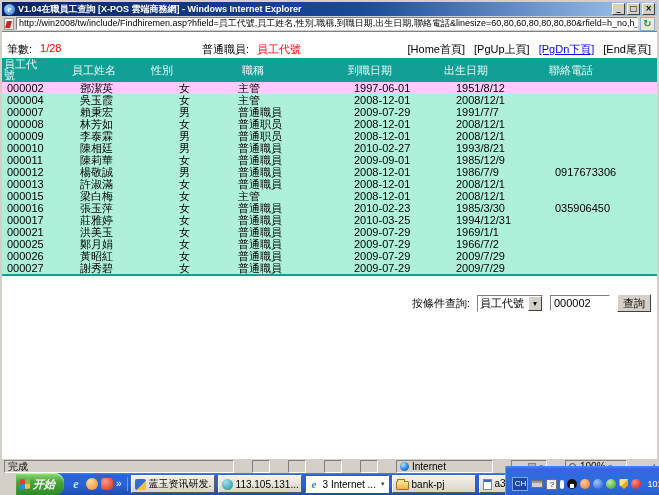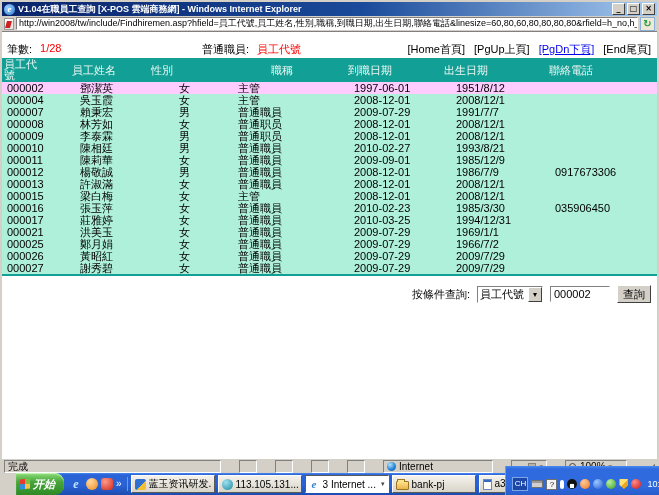--- a/index.html
+++ b/index.html
@@ -30,43 +30,43 @@
   .navlinks span.link { color:#0000ee; text-decoration:underline; cursor:pointer; }
 
   table.emp { border-collapse:collapse; width:659px; table-layout:fixed; margin-top:2px; border-bottom:2px solid #12a096; }
   table.emp col:nth-child(1){width:60px;} table.emp col:nth-child(2){width:85px;}
   table.emp col:nth-child(3){width:75px;} table.emp col:nth-child(4){width:100px;}
   table.emp col:nth-child(5){width:100px;} table.emp col:nth-child(6){width:115px;}
   table.emp col:nth-child(7){width:124px;}
   table.emp th { background:#12a096; color:#eef7f4; font-weight:normal; font-size:11px; height:24px; text-align:left; vertical-align:middle; overflow:hidden; }
   table.emp th:nth-child(1){padding-left:2px;} .wrap-th{display:inline-block; width:36px; line-height:11px; word-break:break-all;}
   table.emp th:nth-child(2){padding-left:10px;} table.emp th:nth-child(3){padding-left:4px;}
-  table.emp th:nth-child(4){padding-left:20px;text-align:center;} table.emp th:nth-child(5){padding-left:26px;}
+  table.emp th:nth-child(4){padding-left:20px;} table.emp th:nth-child(5){padding-left:26px;}
   table.emp th:nth-child(6){padding-left:22px;} table.emp th:nth-child(7){padding-left:12px;}
   table.emp td { font-size:11px; height:12px; line-height:12px; color:#000; white-space:nowrap; overflow:hidden; }
   table.emp tbody tr { background:#aff0da; }
   table.emp tbody tr.selected { background:#ffccff; }
   table.emp td:nth-child(1){padding-left:5px;} table.emp td:nth-child(2){padding-left:18px;}
   table.emp td:nth-child(3){text-align:center;} table.emp td:nth-child(4){padding-left:16px;}
   table.emp td:nth-child(5){padding-left:32px;} table.emp td:nth-child(6){padding-left:34px;}
   table.emp td:nth-child(7){padding-left:18px;}
 
-  .querybar { display:flex; justify-content:flex-end; align-items:center; gap:7px; margin-top:9px; padding-right:6px; font-size:11px; }
+  .querybar { display:flex; justify-content:flex-end; align-items:center; gap:7px; margin-top:18px; padding-right:6px; font-size:11px; }
   .q-select { width:66px; height:17px; background:#fff; border:1px solid; border-color:#808080 #fff #fff #808080; display:flex; align-items:center; font-size:11px; }
   .q-select .sel-txt { flex:1; padding-left:2px; white-space:nowrap; overflow:hidden; }
   .q-select .sel-arrow { width:14px; height:15px; background:#d4d0c8; border:1px solid; border-color:#fff #404040 #404040 #fff; font-size:8px; line-height:13px; text-align:center; }
   .q-input { width:60px; height:16px; background:#fff; border:1px solid; border-color:#808080 #fff #fff #808080; font-size:11px; padding-left:3px; line-height:14px; }
   .q-btn { width:34px; height:18px; background:#d4d0c8; border:1px solid; border-color:#fff #404040 #404040 #fff; font-size:11px; text-align:center; line-height:16px; }
 
   
   .statusbar { height:15px; background:#d4d0c8; display:flex; gap:18px; padding:1px 2px; font-size:10px; }
   .pane { border:1px solid; border-color:#808080 #fff #fff #808080; height:13px; display:flex; align-items:center; padding:0 3px; gap:3px; white-space:nowrap; overflow:hidden; }
   .pane.main { flex:1; }
   .pane.tiny { width:18px; }
-  .pane.zone { width:110px; }
+  .pane.zone { width:97px; }
   .pane.prot { width:36px; justify-content:flex-end; }
   .pane.zoomp { width:62px; }
   .globe { width:9px; height:9px; border-radius:50%; background:radial-gradient(circle at 35% 30%,#aee4ff,#1f7fd4 60%,#14559a); flex:0 0 auto; }
   .lens { position:relative; width:8px; height:8px; flex:0 0 auto; }
   .lens::before { content:""; position:absolute; left:0; top:0; width:5px; height:5px; border:1px solid #444; border-radius:50%; }
   .lens::after { content:""; position:absolute; left:5px; top:5px; width:3px; height:1px; background:#444; transform:rotate(45deg); }
   .prot-ico { width:8px; height:8px; background:#b9b2a6; border:1px solid #8a8478; }
   .arrow-small { font-size:7px; color:#444; }
   .grip { width:10px; height:13px; background:linear-gradient(135deg,transparent 60%,#808080 60%); }
 

